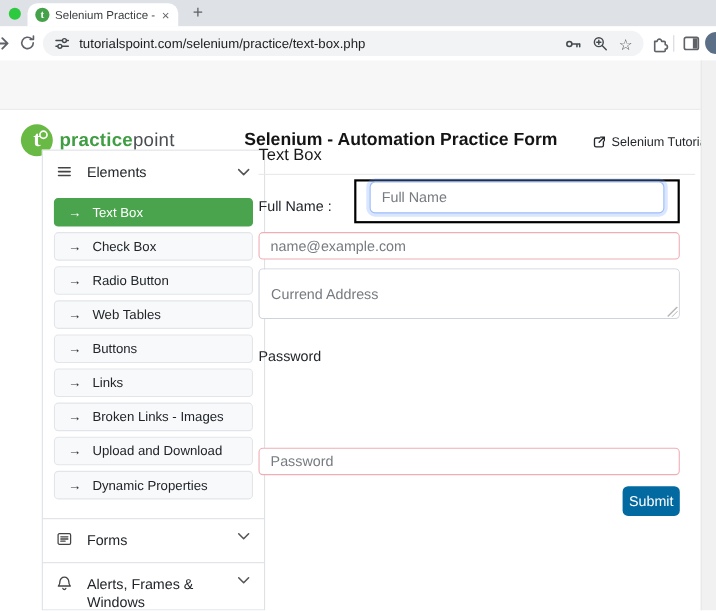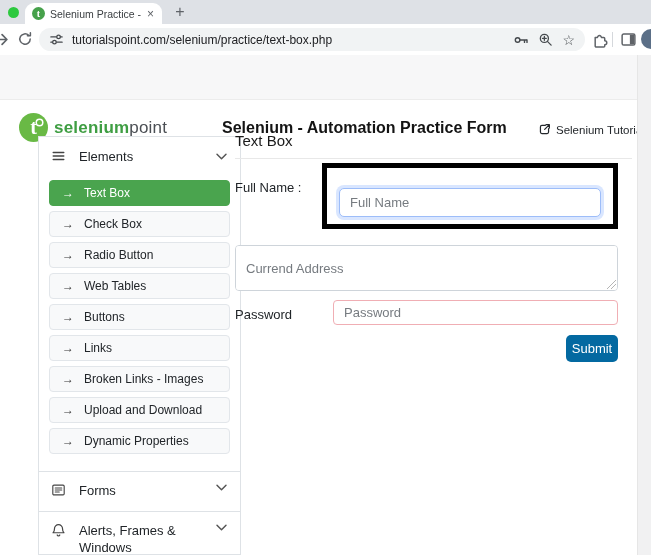--- a/index.html
+++ b/index.html
@@ -71,35 +71,35 @@
 
   
   .main { position:absolute; left:235px; top:124px; width:397px; }
   .main h1 { font-size:15px; font-weight:500; color:#1a1a1a; padding-top:8px; }
   .main hr { border:none; border-top:1px solid #e8e8e8; margin-top:9px; }
   .form-row { display:flex; }
   .flabel { width:98px; flex:0 0 98px; font-size:13px; color:#212529; padding-top:5px; line-height:1.5; }
   .ffield { flex:1; padding-right:14px; }
   .row-fullname { margin-top:4px; }
   .row-fullname .flabel { padding-top:15px; }
-  .hl-box { border:5px solid #000000; padding:20px 12px 7px 12px; margin-left:-11px; margin-right:0; }
+  .hl-box { border:2px solid #000000; padding:0 12px 7px 12px; margin-left:-11px; margin-right:0; }
   .inp { width:100%; height:25px; border:1px solid #ced4da; border-radius:4px; padding:0 10px;
          font-size:13px; color:#212529; font-family:"Liberation Sans", sans-serif; background:#fff; outline:none; }
   .inp::placeholder, textarea::placeholder { color:#767b80; opacity:1; }
   .inp-focus { height:29px; border:1px solid #9dbdf9; border-radius:5px;
                box-shadow:0 0 0 3px rgba(120,165,255,.28); }
   .inp-error { border-color:#f0aeb4; }
   .row-email { margin-top:8px; }
   .row-address { margin-top:8px; }
   .taw { position:relative; }
   .ta { width:100%; height:46px; border:1px solid #ced4da; border-radius:4px; padding:15px 10px;
         font-size:13px; color:#212529; font-family:"Liberation Sans", sans-serif; resize:none; outline:none; display:block; }
   .resize-grip { position:absolute; right:2px; bottom:2px; width:9px; height:9px; pointer-events:none;
       background:linear-gradient(135deg, transparent 0 45%, #b5b5b5 45% 52%, transparent 52% 68%, #b5b5b5 68% 75%, transparent 75%); }
-  .row-password { margin-top:9px; }
+  .row-password { margin-top:19px;flex-direction:column; }
   .submit-row { margin-top:10px; display:flex; justify-content:flex-end; padding-right:14px; }
   .submit-btn { width:52px; height:27px; background:#0369a1; color:#fff; border:none; border-radius:5px;
                 font-size:13px; font-family:"Liberation Sans", sans-serif; font-weight:500; }
 
   
   .scroll-strip { position:absolute; right:0; top:55px; width:14px; height:500px; background:#f1f1f2;
                   border-left:1px solid #e6e6e6; }
 
   svg { display:block; }
 </style>
@@ -170,21 +170,21 @@
     <div class="avatar"></div>
   </div>
 
   <div class="site-header">
     <div class="logo">
       <div class="logo-circle">
         <span>t</span>
         <span class="logo-dot"></span>
       </div>
       <div class="logo-text">
-        <b>selenium</b><span>point</span>
+        <b>practice</b><span>point</span>
       </div>
     </div>
     <div class="page-title">Selenium - Automation Practice Form</div>
     <div class="tutorial-link">
       <span>
         <svg width="13" height="13" viewBox="0 0 16 16" fill="none" stroke="currentColor" stroke-width="1.5" stroke-linecap="round" stroke-linejoin="round">
             <path d="M9 3 H4.8 A1.8 1.8 0 0 0 3 4.8 v6.4 A1.8 1.8 0 0 0 4.8 13 h6.4 A1.8 1.8 0 0 0 13 11.2 V7"></path>
             <path d="M9.8 2 H14 v4.2 M14 2 L8.2 7.8"></path>
           </svg>
       </span>
@@ -281,20 +281,23 @@
     <div class="form-row row-fullname">
       <div class="flabel">Full Name :</div>
       <div class="ffield">
         <div class="hl-box">
           <input class="inp inp-focus" type="text" placeholder="Full Name" style="">
         </div>
       </div>
     </div>
 
     <div class="form-row row-email">
+      <div class="ffield">
+        <input class="inp inp-error" type="text" placeholder="name@example.com" style="">
+      </div>
     </div>
 
     <div class="form-row row-address">
       <div class="ffield">
         <div class="taw">
           <textarea class="ta" placeholder="Currend Address" style=""></textarea>
           <span class="resize-grip"></span>
         </div>
       </div>
     </div>

